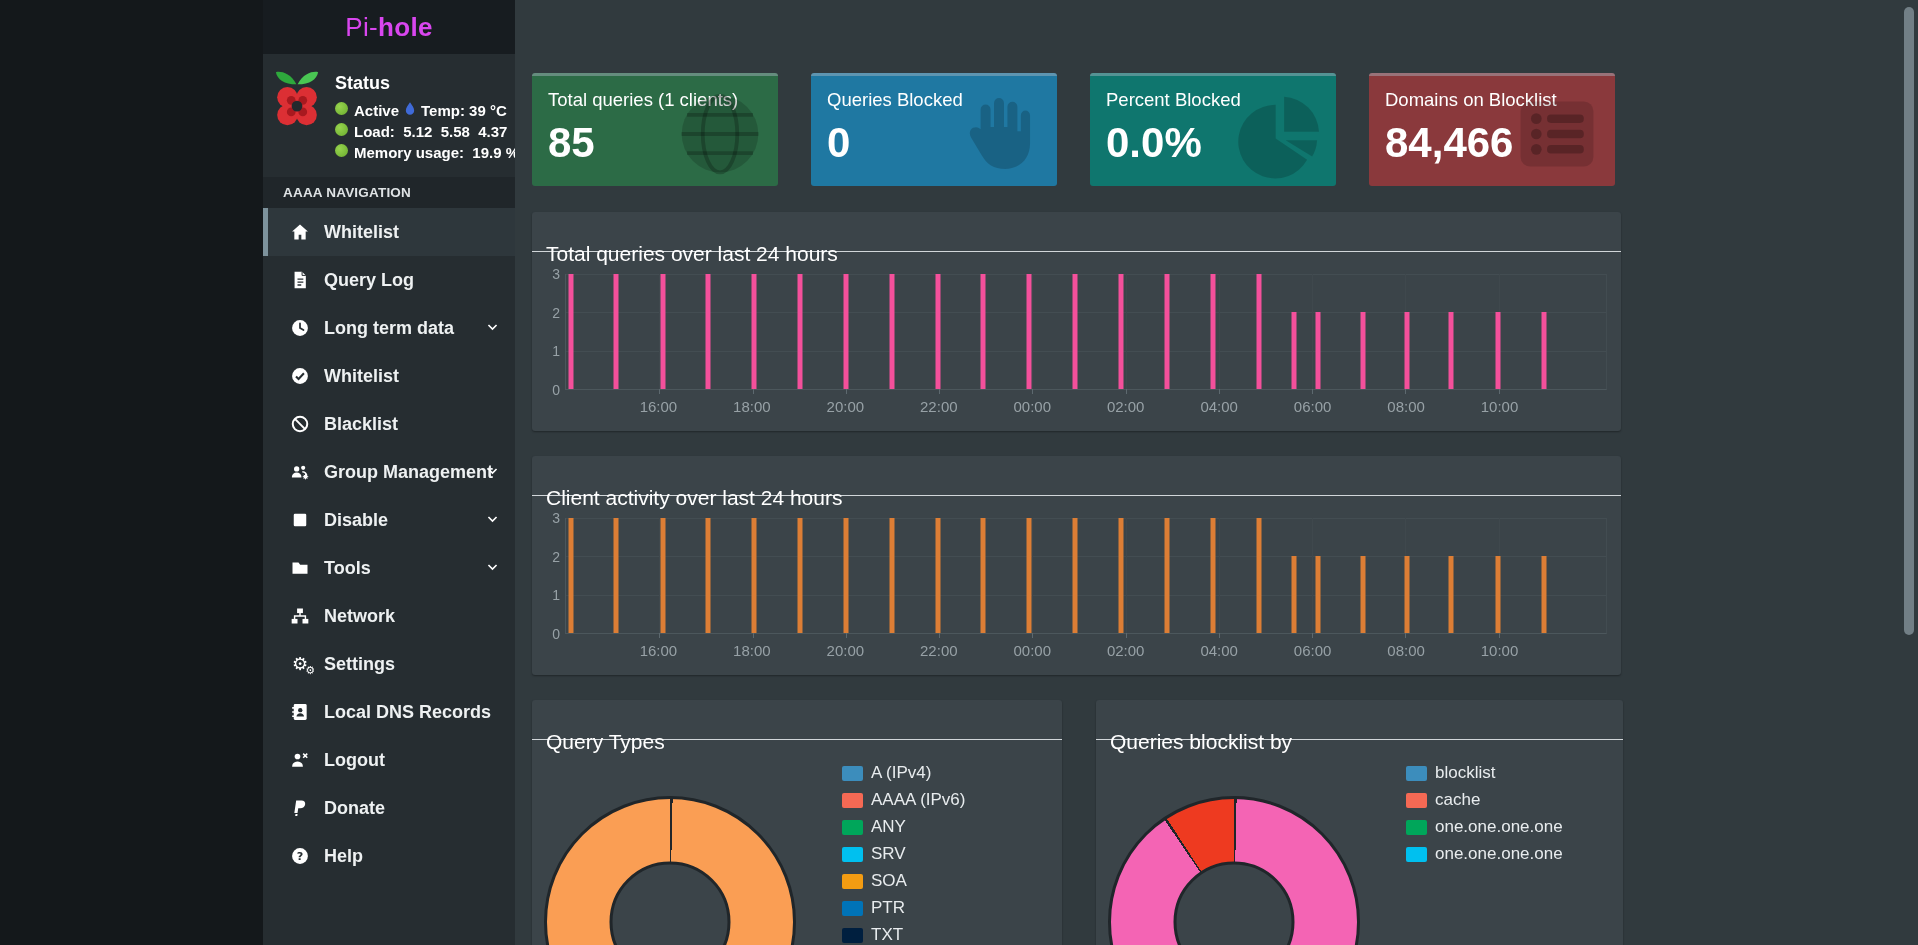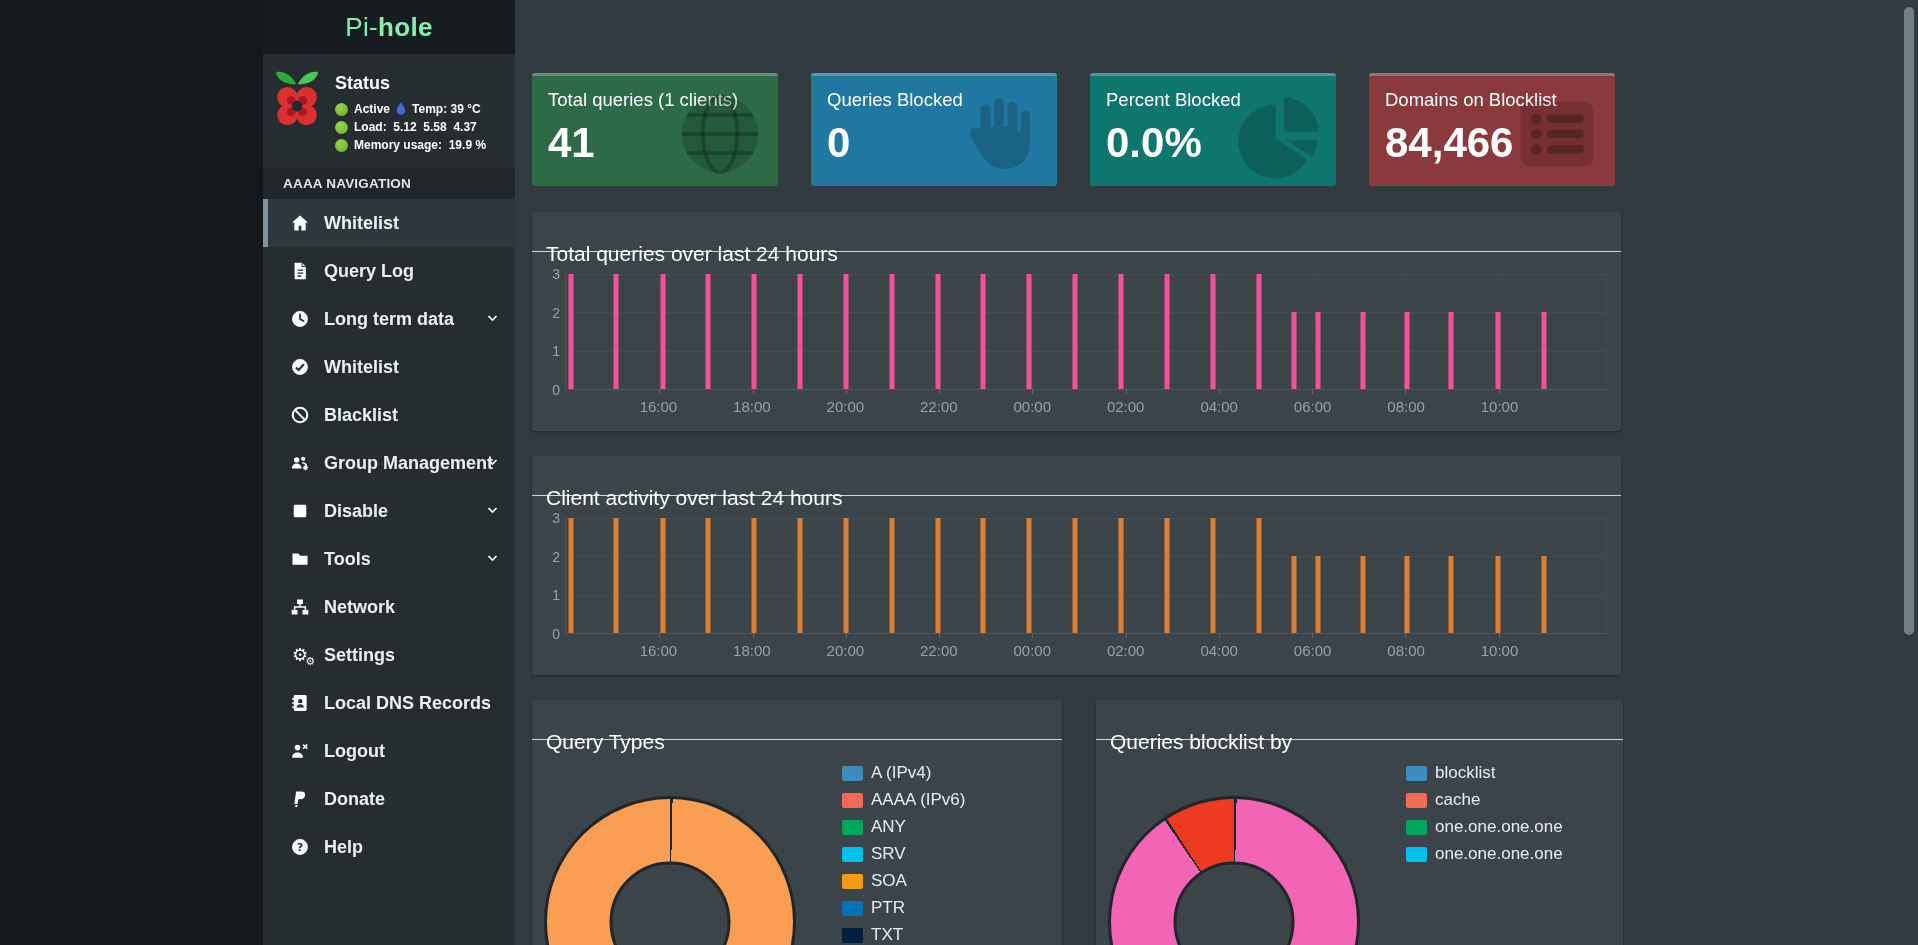--- a/index.html
+++ b/index.html
@@ -10,35 +10,35 @@
 
   
   .left-bg { position:absolute; left:0; top:0; width:263px; height:945px; background:#14181b; }
 
   
   .app { position:absolute; left:263px; top:0; right:0; bottom:0; }
 
   
   .app-header { position:absolute; left:0; top:0; right:0; height:54px; }
   .logo { position:absolute; left:0; top:0; width:252px; height:54px; background:#171c20;
-          display:flex; align-items:center; justify-content:center; color:#86efac; font-size:26px; letter-spacing:.3px; }
+          display:flex; align-items:center; justify-content:center; color:#d946ef; font-size:26px; letter-spacing:.3px; }
   .logo b { font-weight:bold; }
   .navbar { position:absolute; left:252px; right:0; top:0; height:54px; background:#20282d; }
   .hamburger { position:absolute; left:18px; top:17px; width:24px; height:20px; display:flex; flex-direction:column; justify-content:space-between; cursor:pointer; }
   .hamburger span { display:block; height:3.2px; background:#fff; border-radius:1px; }
   .nav-right { position:absolute; right:296px; top:0; height:54px; display:flex; align-items:center; gap:10px; color:#fff; font-size:17px; }
   .hostname-badge { background:#f8e3e5; color:#dd6b70; font-size:16px; font-weight:600; padding:2px 9px; border-radius:4px; }
   .brand { display:flex; align-items:center; gap:9px; margin-left:14px; }
 
   
   .sidebar { position:absolute; left:0; top:54px; width:252px; bottom:0; background:#262d31; }
   .status-panel { display:flex; gap:12px; padding:15px 12px 12px 8px; }
   .status-text { color:#fff; }
   .status-title { font-size:18px; font-weight:bold; margin:4px 0 8px; }
-  .status-row { display:flex; align-items:center; gap:6px; font-size:12px; font-weight:600; margin-bottom:4px; white-space:pre; }
+  .status-row { display:flex; gap:6px; font-size:15px; font-weight:600; margin-bottom:4px; white-space:pre; }
   .status-dot { width:13px; height:13px; border-radius:50%; background:radial-gradient(circle at 35% 35%, #97d44e, #6aab2e); flex:0 0 auto; }
   .droplet { width:10px; height:14px; flex:0 0 auto; }
 
   .nav-section-title { height:31px; line-height:31px; background:#20262a; color:#dfe3e5;
                        font-size:13.5px; font-weight:bold; padding-left:20px; letter-spacing:.2px; }
   .menu { list-style:none; }
   .menu-item { position:relative; height:48px; display:flex; align-items:center; gap:12px;
                padding-left:20px; color:#eef1f2; font-size:18px; font-weight:600; cursor:pointer;
                border-left:5px solid transparent; }
   .menu-item.active { background:#2e373c; border-left-color:#7d929c; }
@@ -328,21 +328,21 @@
         <div class="cards" id="cards">
             <div class="card" style="background: rgb(44, 107, 70);">
               <span class="card-icon"><svg viewBox="0 0 24 24">
                   <circle cx="12" cy="12" r="10" fill="rgba(0,0,0,.17)"></circle>
                   <g stroke="rgba(0,0,0,.22)" fill="none" stroke-width="1">
                     <ellipse cx="12" cy="12" rx="4.5" ry="10"></ellipse>
                     <path d="M2 12h20M3.4 7h17.2M3.4 17h17.2"></path>
                   </g>
                 </svg></span>
               <div class="card-title">Total queries (1 clients)</div>
-              <div class="card-value">41</div>
+              <div class="card-value">85</div>
             </div>
             <div class="card" style="background: rgb(31, 120, 162);">
               <span class="card-icon"><svg viewBox="0 0 24 24" fill="rgba(0,0,0,.18)">
                   <path d="M7.2 11.2V5.6a1.3 1.3 0 012.6 0v4.6h.9V3.9a1.3 1.3 0 012.6 0v6.3h.9V4.9a1.3 1.3 0 012.6 0v6.4h.9V7.1a1.2 1.2 0 012.4 0v7.4c0 4-2.7 6.6-6.5 6.6-3 0-4.8-1.2-6.2-3.7l-2.7-4.5c-.6-1-.3-2 .5-2.5.8-.4 1.8-.2 2.3.8z"></path>
                 </svg></span>
               <div class="card-title">Queries Blocked</div>
               <div class="card-value">0</div>
             </div>
             <div class="card" style="background: #0f766e;">
               <span class="card-icon"><svg viewBox="0 0 24 24" fill="rgba(0,0,0,.18)">

